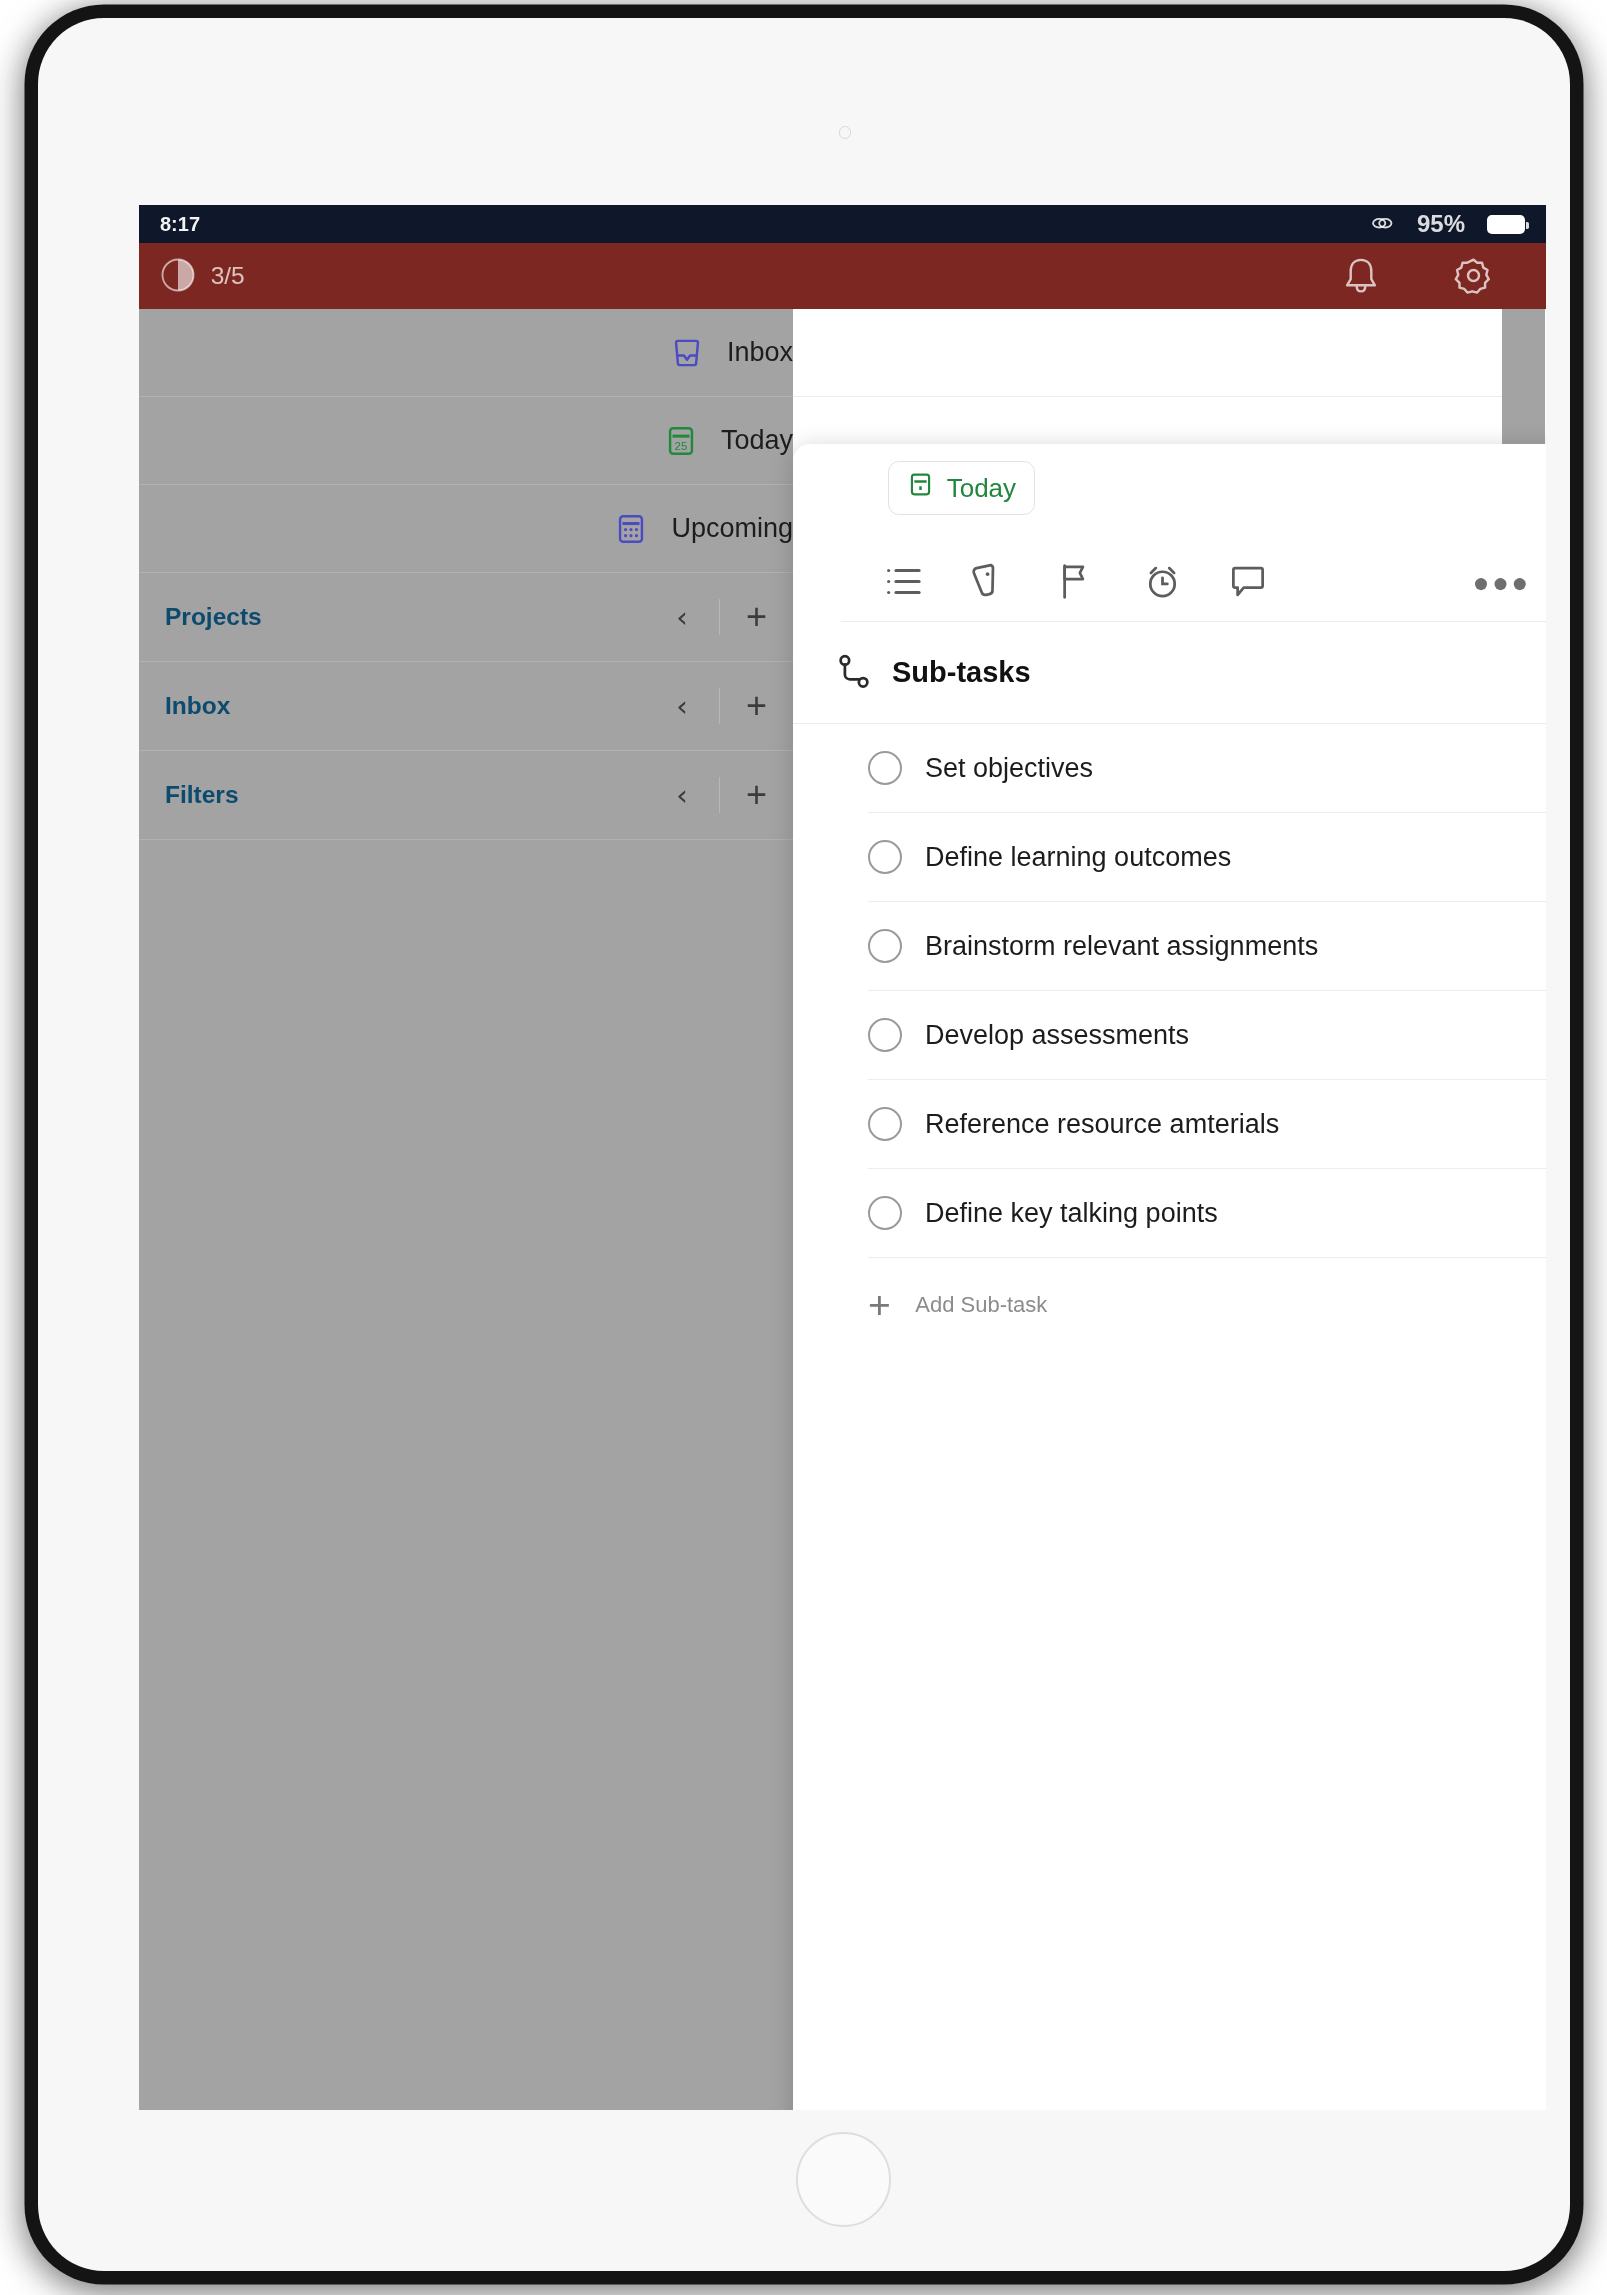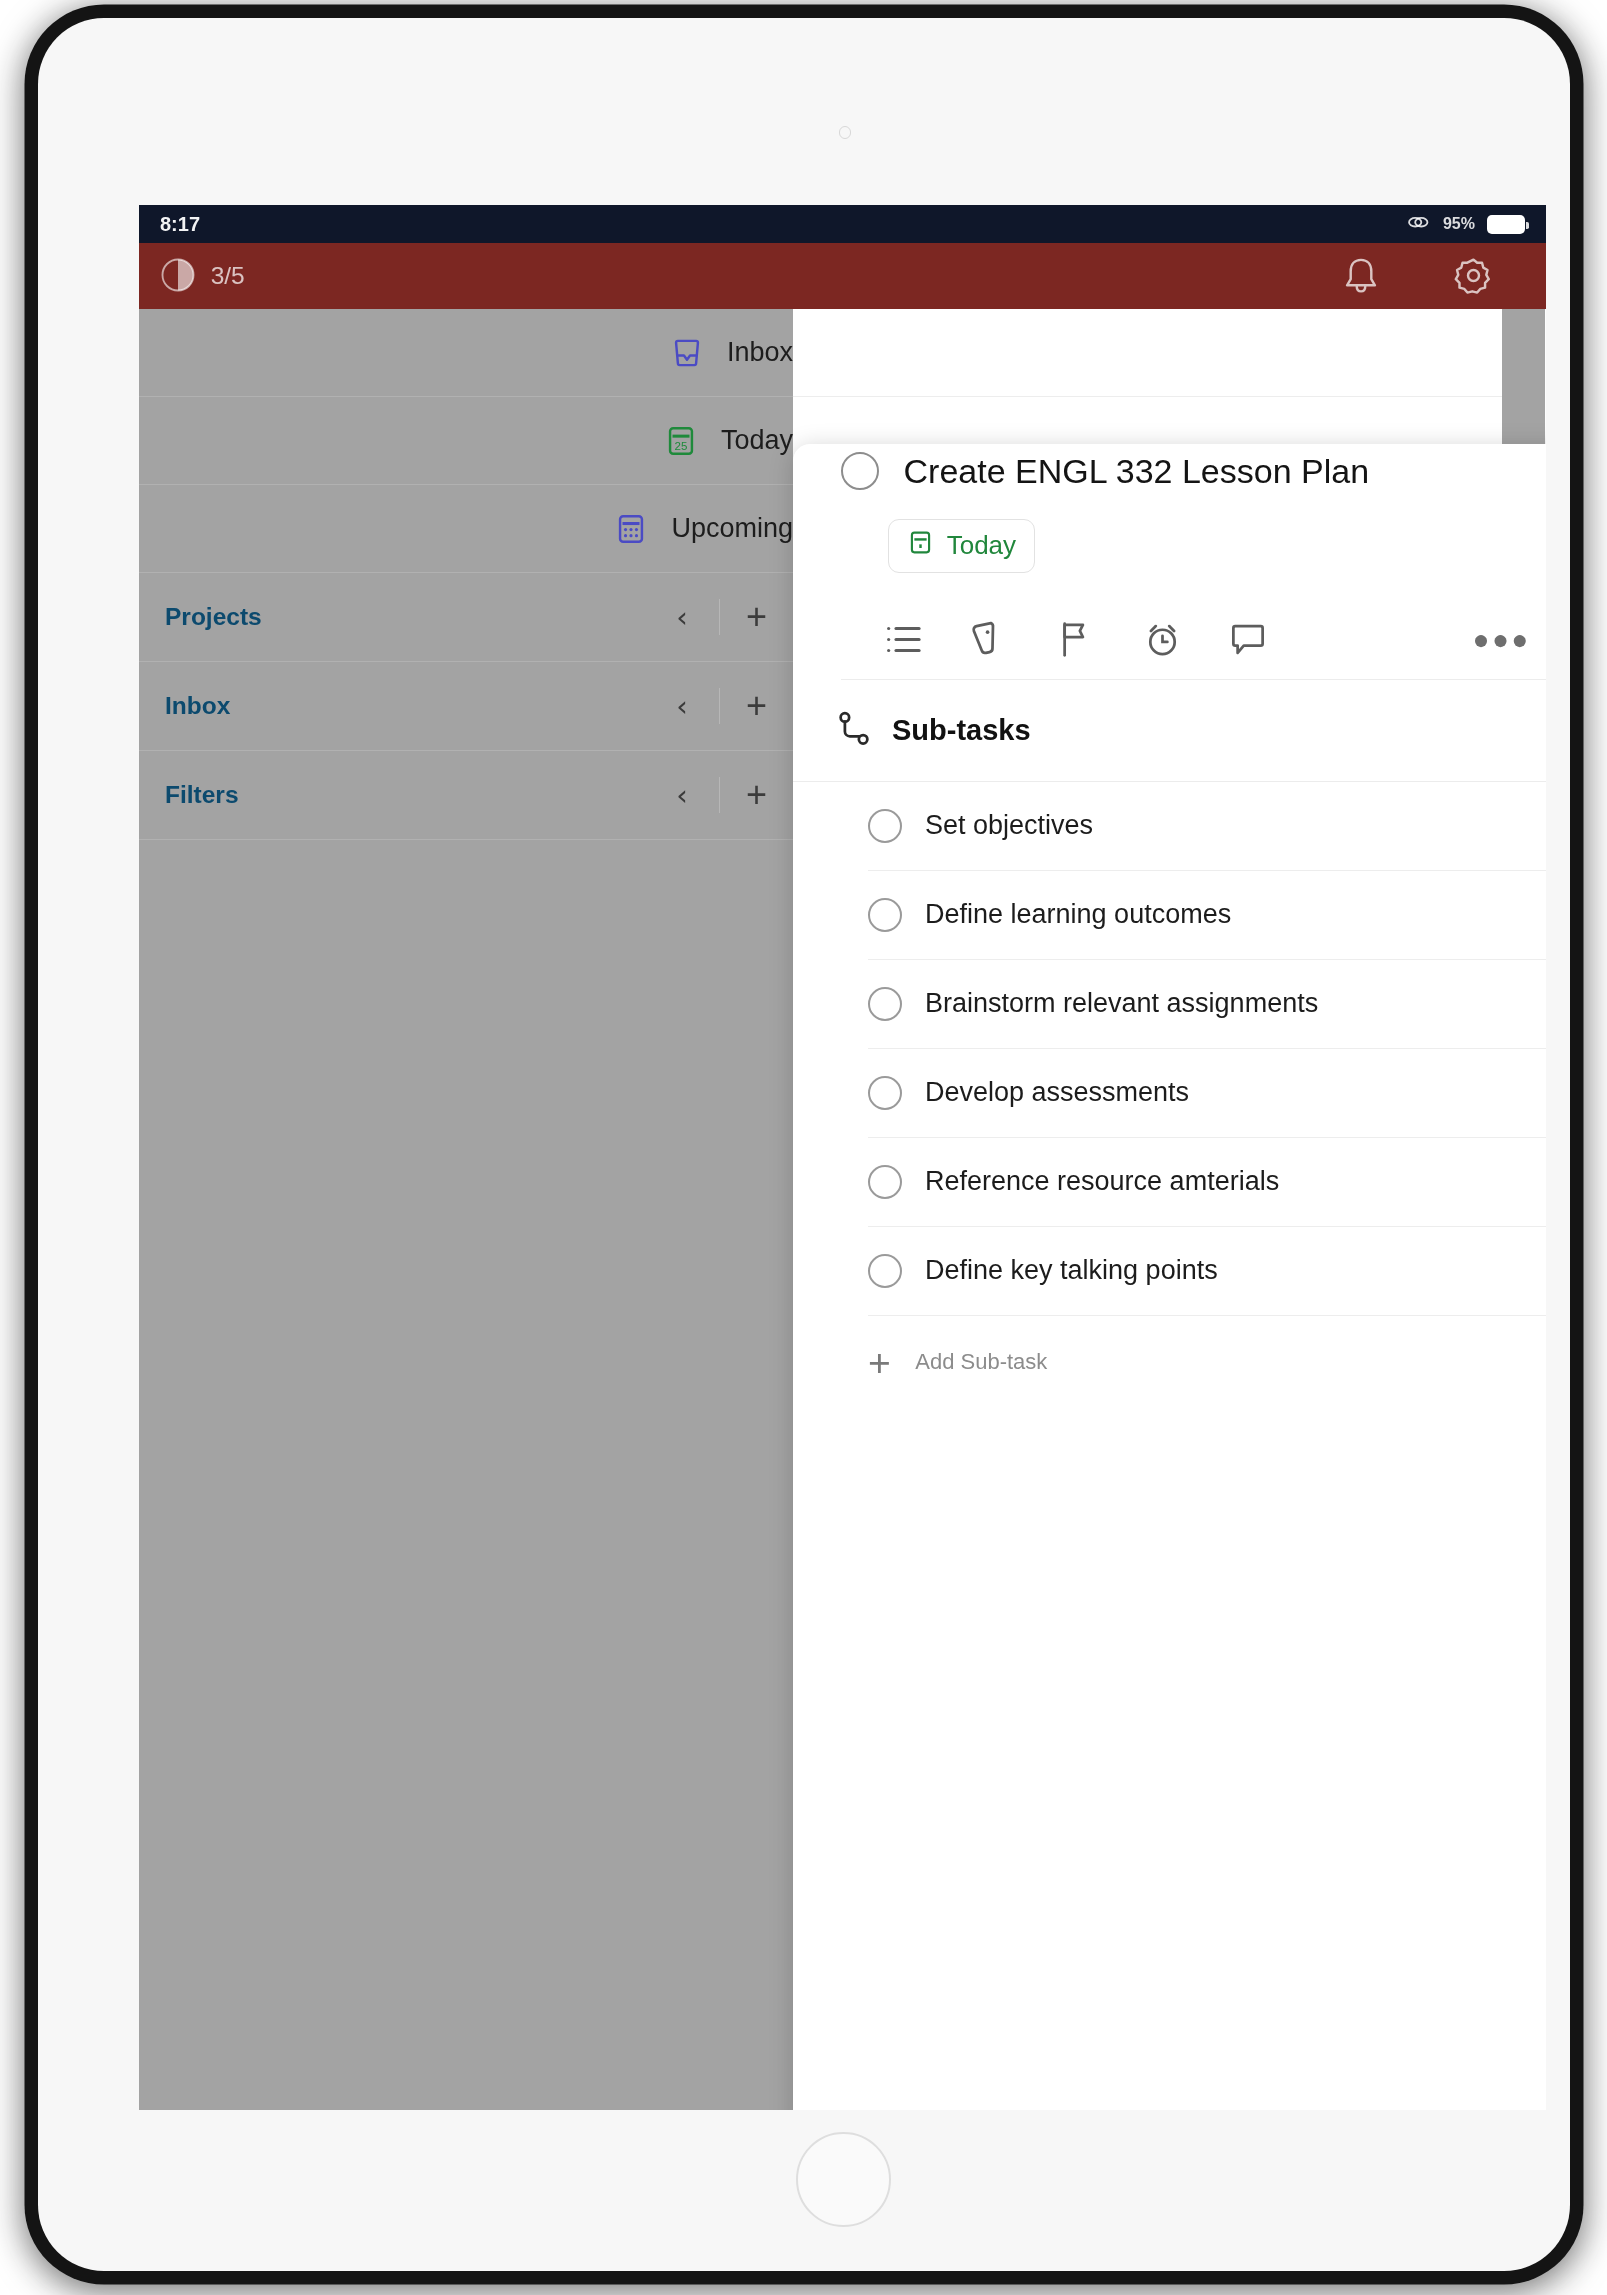--- a/index.html
+++ b/index.html
@@ -50,22 +50,22 @@
     position: absolute; left: 0; top: 0;
     width: 100%; height: 38px;
     background: #0f172a;
     display: flex; align-items: center;
     padding: 0 21px;
     color: rgba(255,255,255,0.95);
     font-size: 20px; font-weight: bold;
   }
   #status-right {
     margin-left: auto;
-    display: flex; align-items: center; gap: 12px;
-    font-size: 16px; font-weight: bold;
+    display: flex; align-items: center; gap: 22px;
+    font-size: 24px; font-weight: bold;
     color: rgba(255,255,255,0.85);
   }
   .battery-shell {
     width: 38px; height: 18.4px;
     border: 1.8px solid rgba(255,255,255,0.85);
     border-radius: 4.9px;
     position: relative;
     background: #fff;
   }
   .battery-shell::after {
@@ -358,24 +358,20 @@
           <span class="chev-btn">‹</span>
           <span class="plus-btn">+</span>
         </span>
       </div>
     </div>
 
     <div id="modal">
 
       <div id="modal-top">
 
-        <div id="task-row">
-          <span class="radio"></span>
-          <span id="task-title">Create ENGL 332 Lesson Plan</span>
-        </div>
 
         <div id="date-chip">
           <span>
             <svg width="27" height="27" viewBox="0 0 44 44" fill="none" stroke="#21873c" stroke-width="3.5">
               <rect x="8" y="6" width="28" height="32" rx="4"></rect>
               <line x1="12" y1="17" x2="32" y2="17" stroke-width="4"></line>
               <line x1="22" y1="25" x2="22" y2="31" stroke-width="4"></line>
             </svg>
           </span>
           <span>Today</span>

